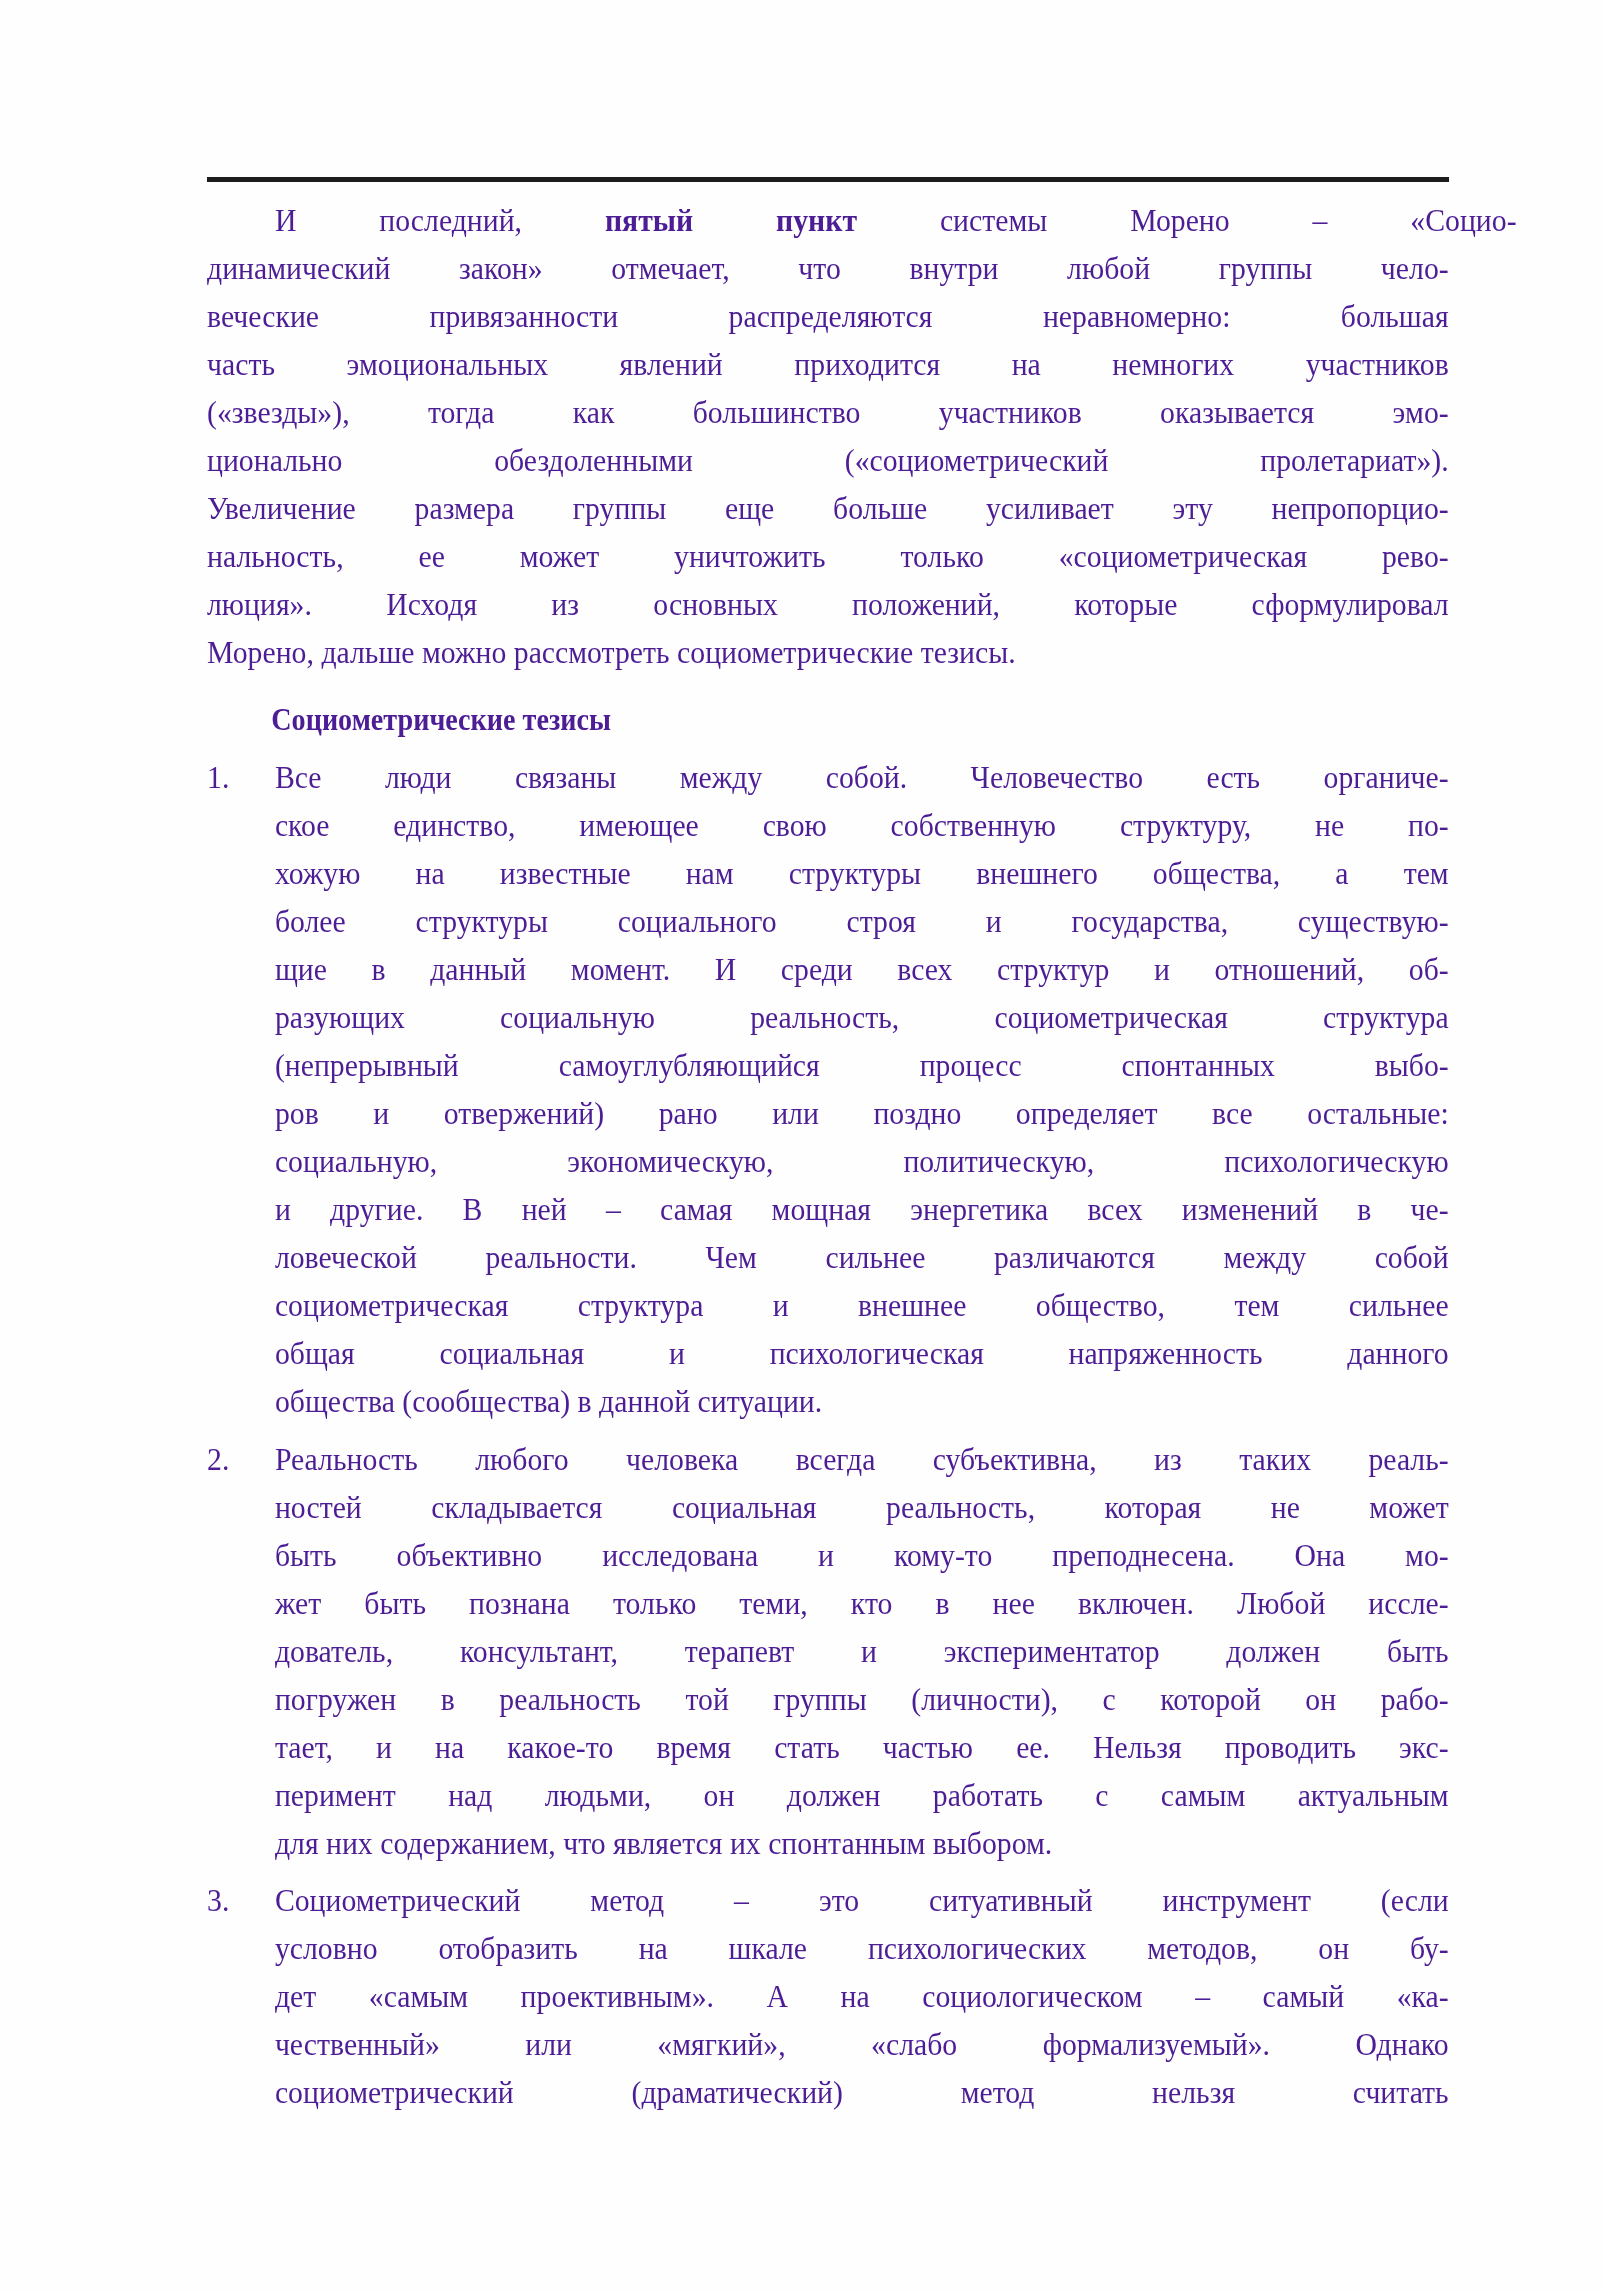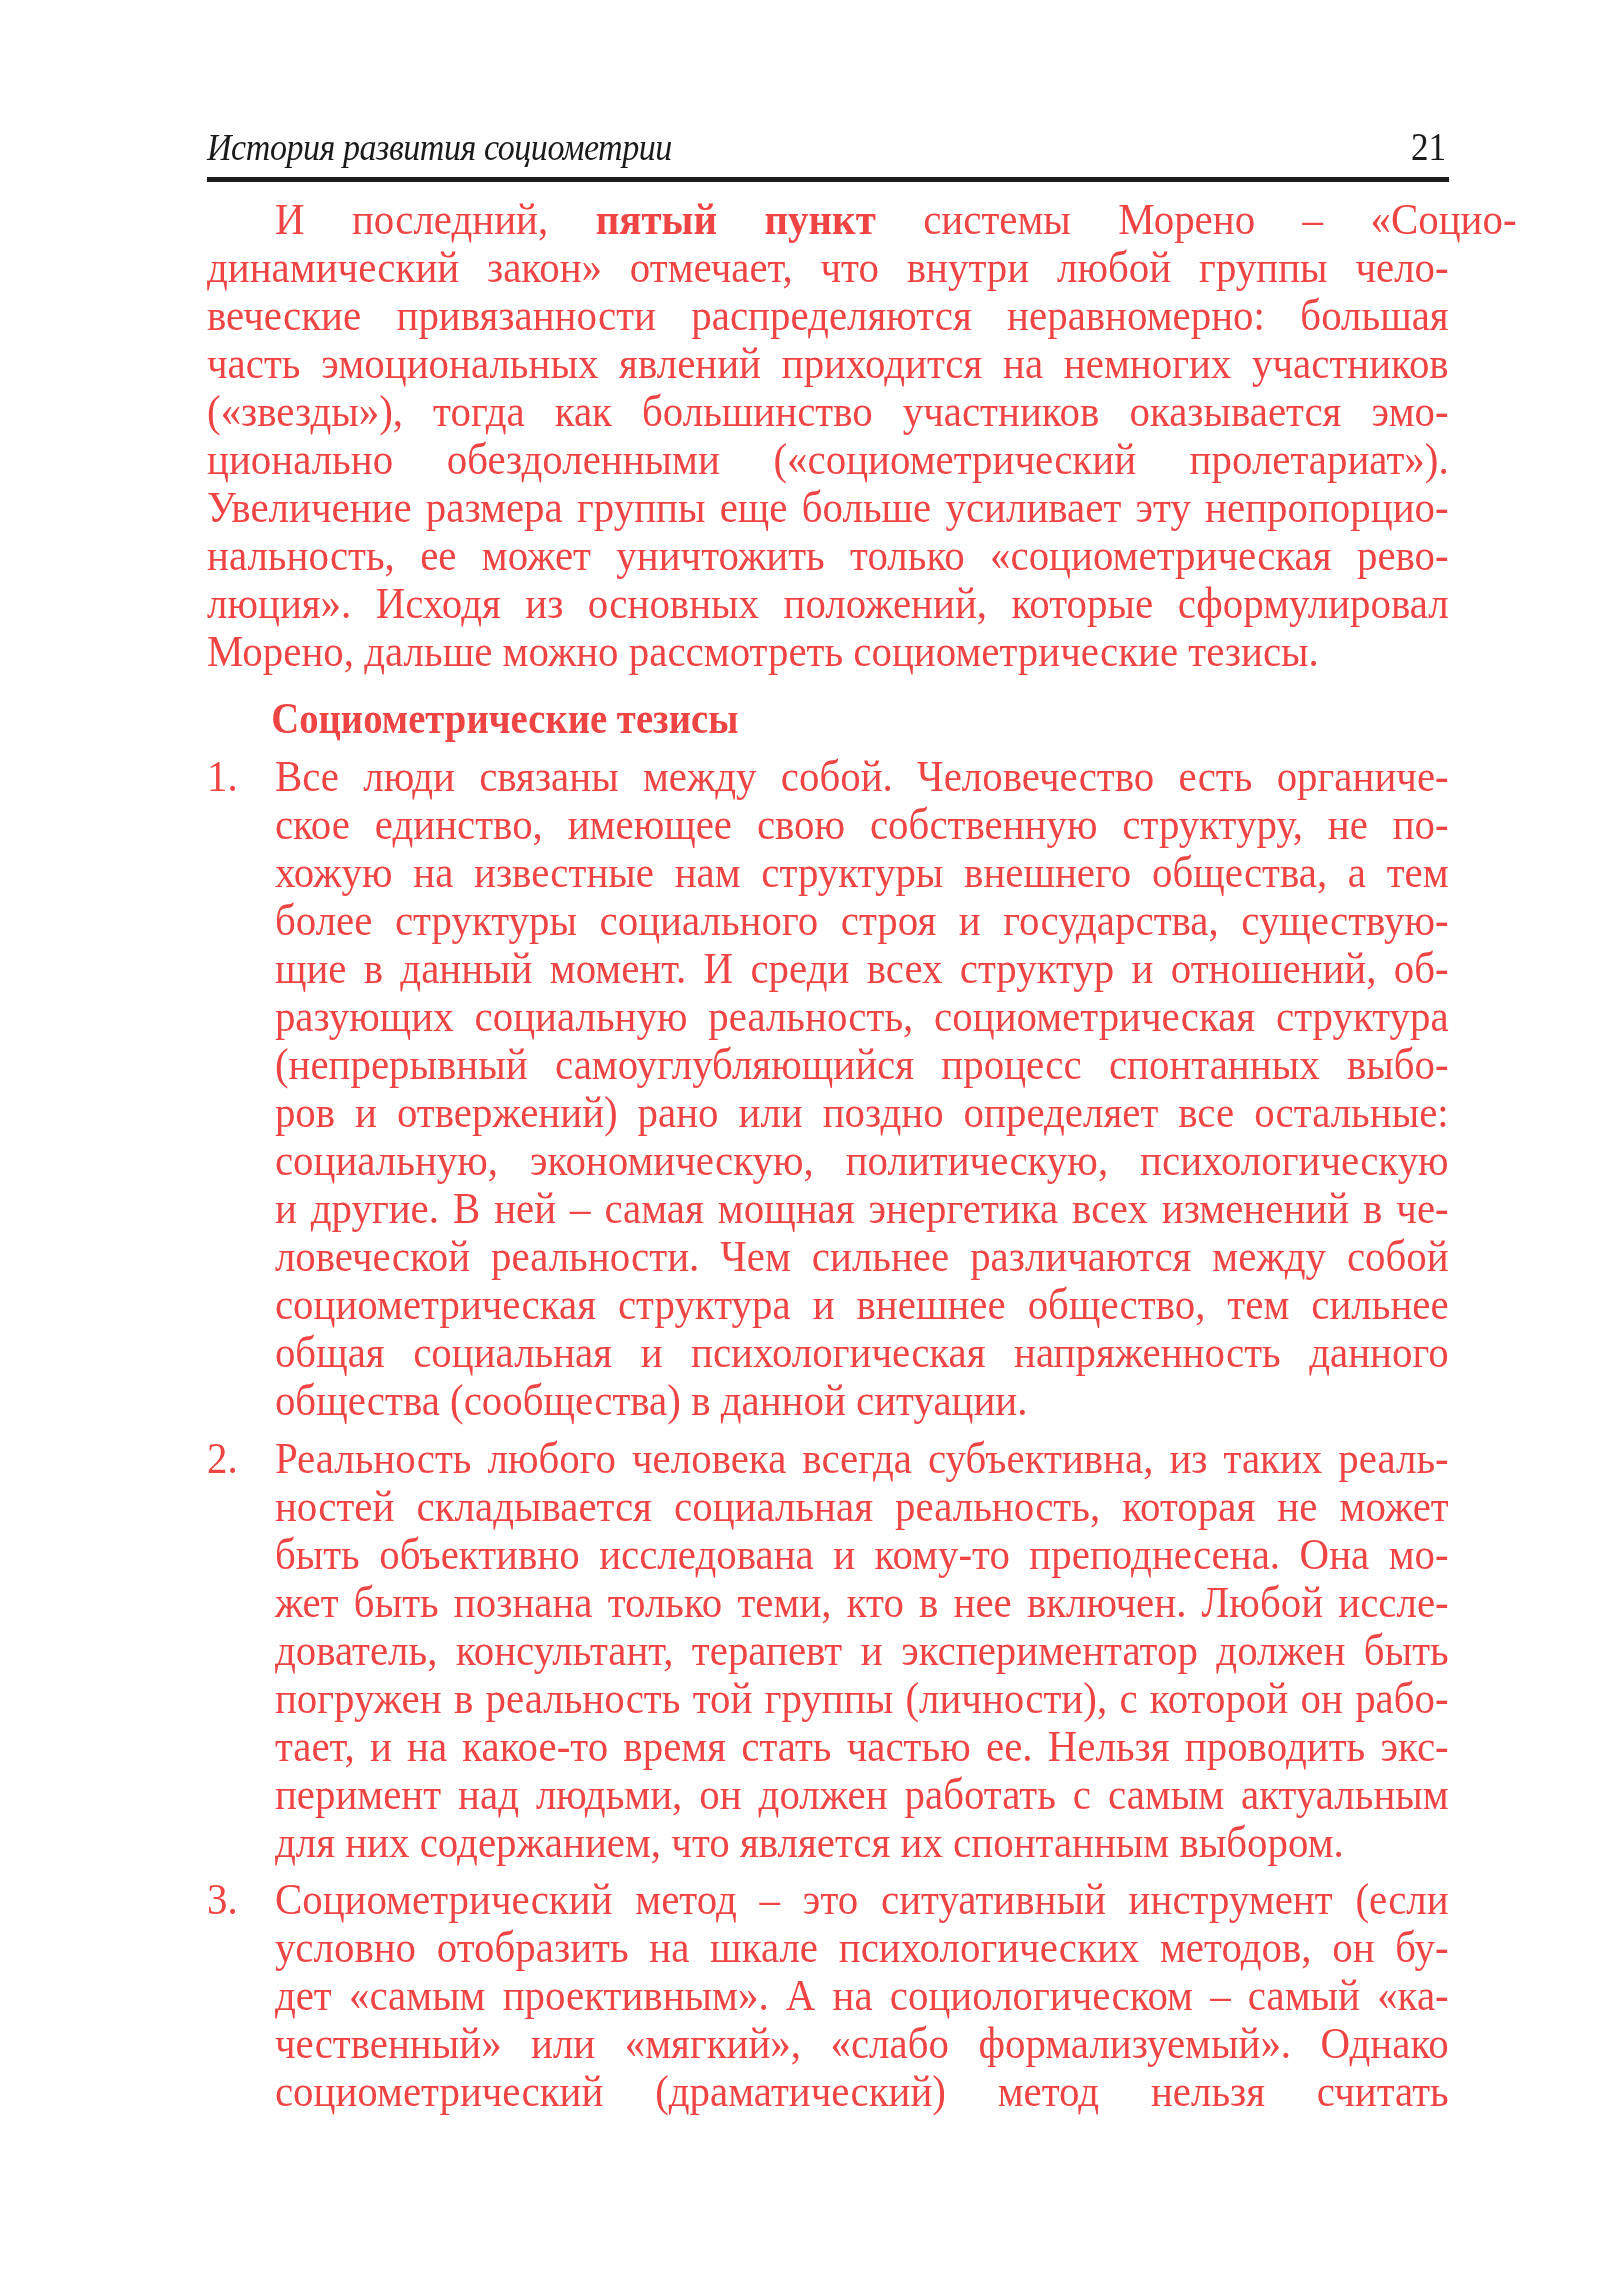--- a/index.html
+++ b/index.html
@@ -2,40 +2,36 @@
 <html><head>
   <meta charset="utf-8">
   <style>
     html, body { margin: 0; padding: 0; background: #ffffff; }
     body { width: 1605px; height: 2292px; position: relative; overflow: hidden; }
     .page { position: absolute; left: 0; top: 0; width: 1605px; height: 2292px; background: #fefefe; }
     .running-head { position: absolute; left: 207px; top: 122px; width: 1239px; height: 58px; }
     .running-title { position: absolute; left: 0; top: 3.9px; font-family: "Liberation Serif", "DejaVu Serif", serif; font-style: italic; font-size: 37px; color: #1a1a1a; letter-spacing: -0.5px; transform: scaleX(0.92); transform-origin: left center; white-space: nowrap; }
     .page-number { position: absolute; right: 0; top: 1.9px; font-family: "Liberation Serif", "DejaVu Serif", serif; font-size: 39px; color: #1a1a1a; transform: scaleX(0.9); transform-origin: right center; }
     .head-rule { position: absolute; left: 207px; top: 177px; width: 1242px; height: 4.9px; background: #1d1d1d; }
-    .body-text { position: absolute; left: 207px; top: 196px; width: 1242px; font-family: "Liberation Serif", "DejaVu Serif", serif; font-size: 44px; color: #ef4444; }
+    .body-text { position: absolute; left: 207px; top: 196px; width: 1242px; font-family: "Liberation Serif", "DejaVu Serif", serif; font-size: 32px; color: #4c1d95; }
     .line { display: block; height: 48px; line-height: 48px; white-space: nowrap; overflow: visible; text-align: justify; text-align-last: justify; transform: scaleX(0.93); transform-origin: left center; width: 107.5%; }
     .line.last { text-align-last: left; }
     .indent { padding-left: 73px; }
     .bold { font-weight: bold; }
     .gap-after { margin-bottom: 19.4px; }
     .heading { font-weight: bold; padding-left: 73px; text-align: left; text-align-last: left; transform: scaleX(0.88); }
     .list-item { position: relative; margin-top: 9.7px; }
     .list-num { position: absolute; left: 0; top: 0; height: 48px; line-height: 48px; transform: scaleX(0.93); transform-origin: left center; }
     .list-item .line { padding-left: 73px; box-sizing: border-box; }
   </style>
 </head>
 <body>
 
 <div class="page">
 
-  <div class="running-head">
-    <span class="running-title">История развития социометрии</span>
-    <span class="page-number">21</span>
-  </div>
   <div class="head-rule"></div>
 
   <div class="body-text">
 
     <div class="paragraph gap-after">
       <span class="line indent"><span>И последний, </span><span class="bold">пятый пункт</span><span> системы Морено – «Социо-</span></span>
       <span class="line">динамический закон» отмечает, что внутри любой группы чело-</span>
       <span class="line">веческие привязанности распределяются неравномерно: большая</span>
       <span class="line">часть эмоциональных явлений приходится на немногих участников</span>
       <span class="line">(«звезды»), тогда как большинство участников оказывается эмо-</span>

